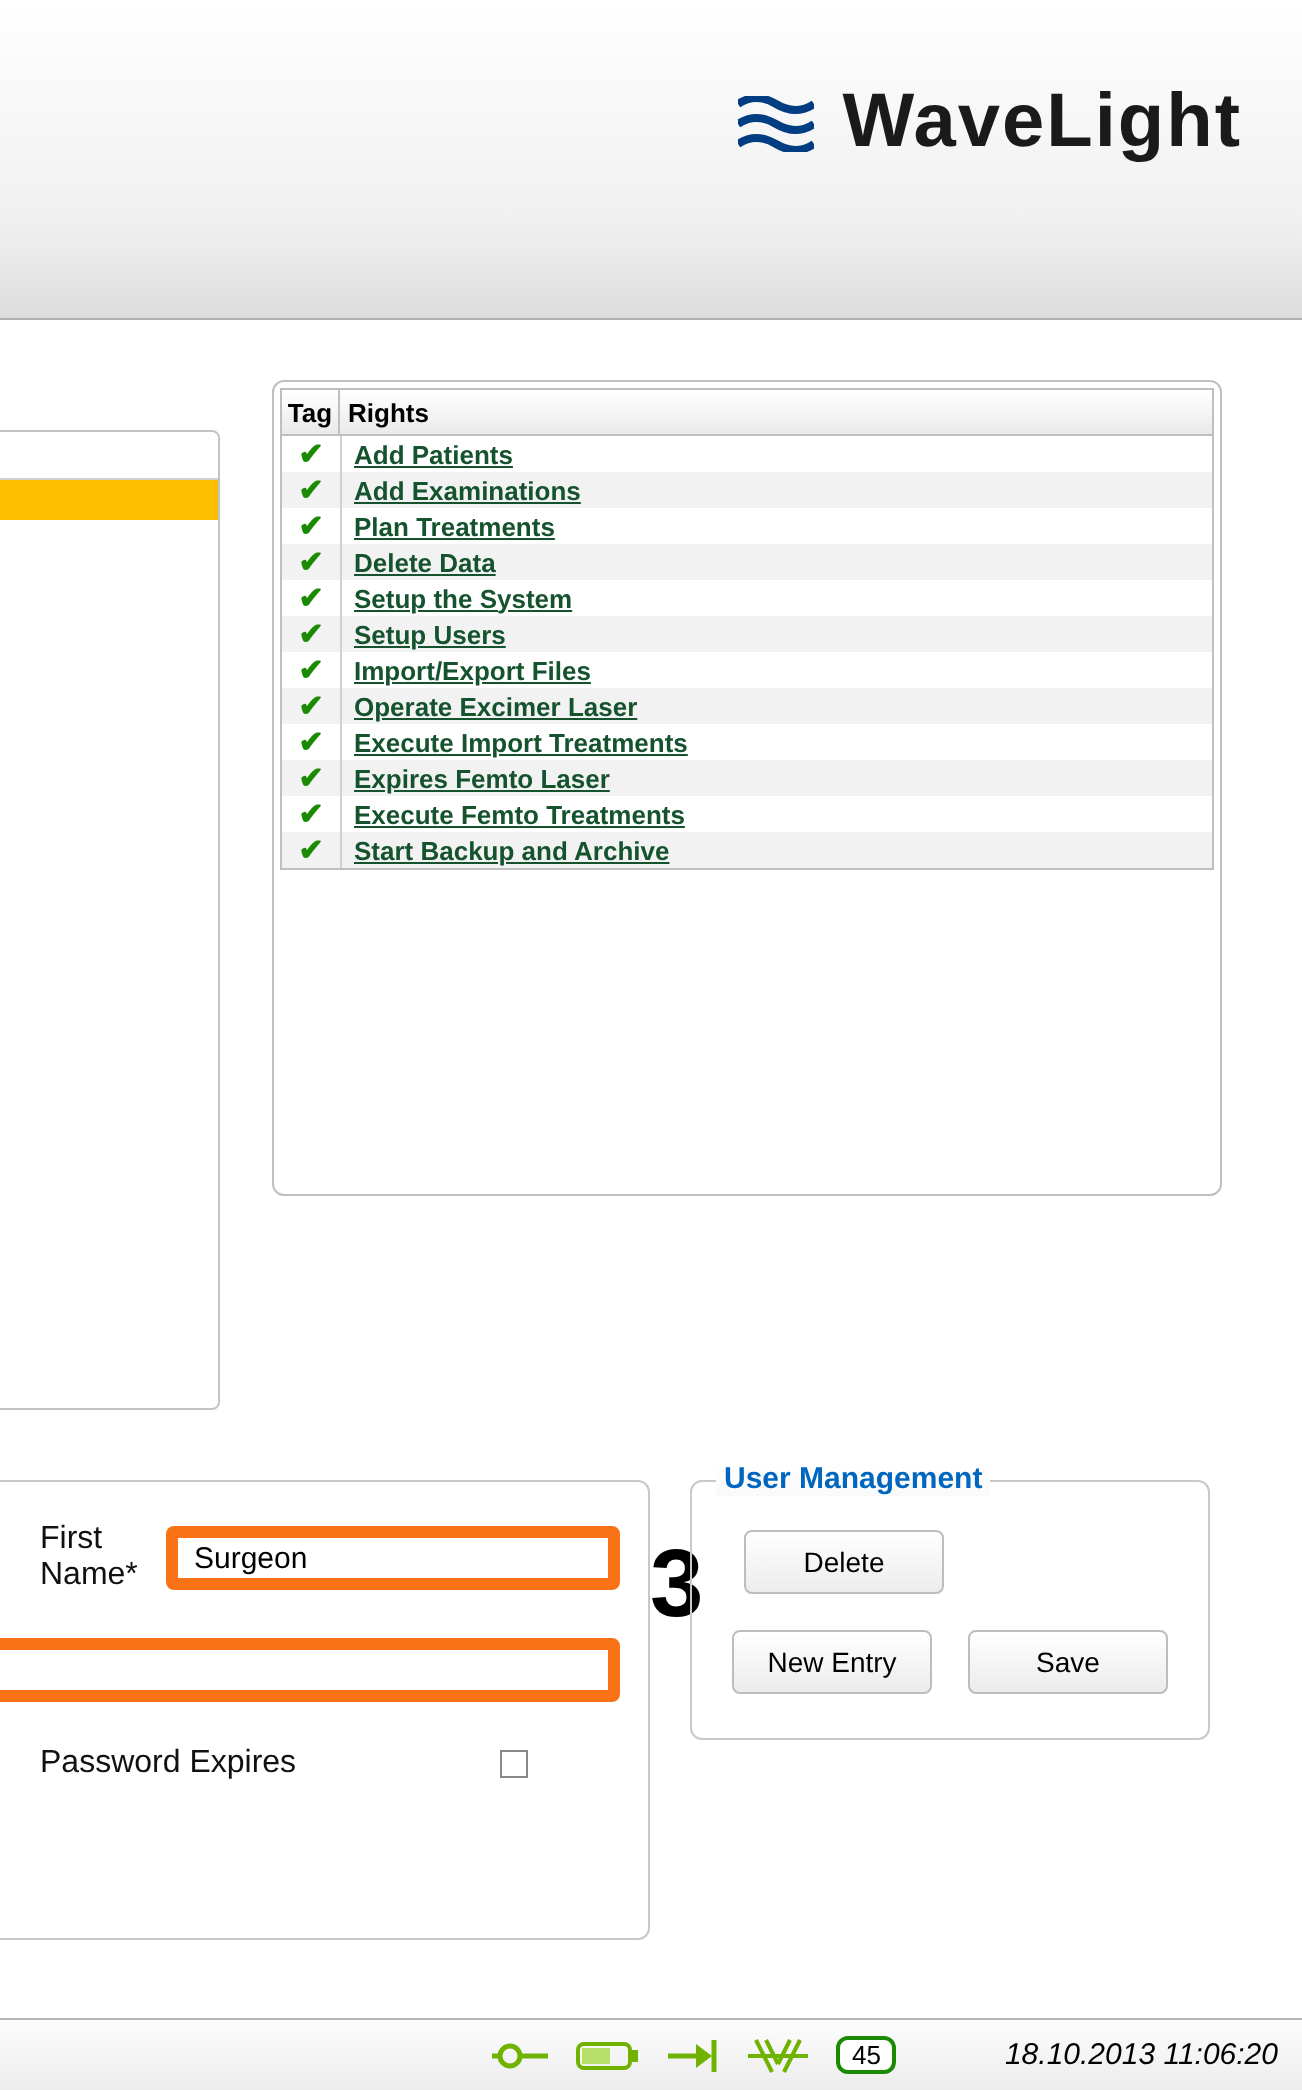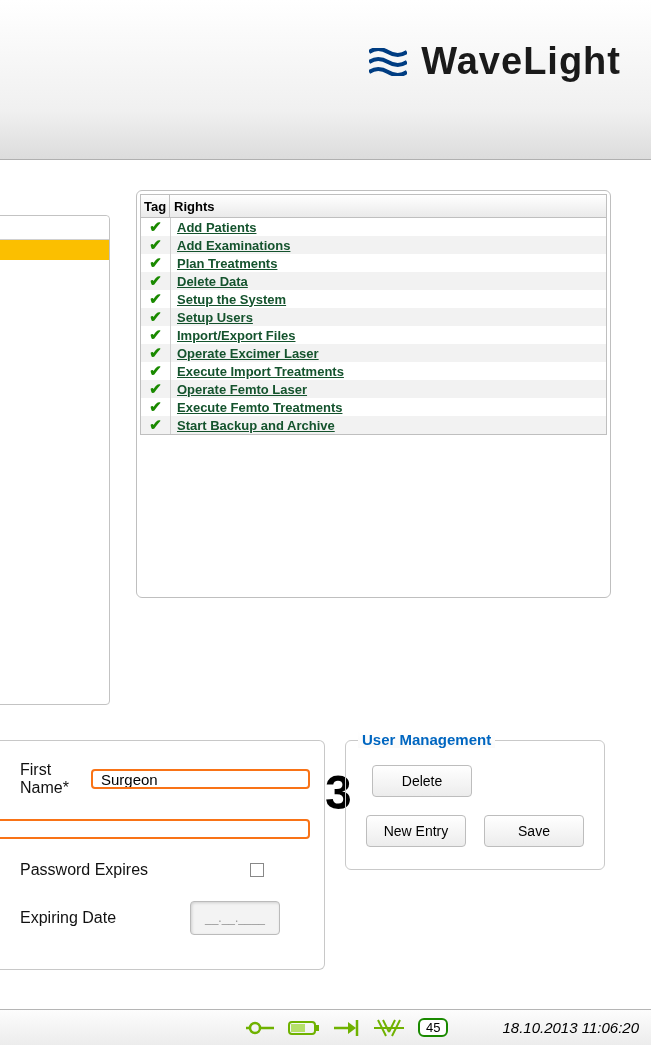--- a/index.html
+++ b/index.html
@@ -48,21 +48,21 @@
   .rt-row .cell-right { flex:1; padding-left:6px; display:flex; align-items:center; font-weight:bold; color:#14532d;text-decoration:underline; }
 
   
   .form-panel {
     position:absolute; top:740px; left:-10px; width:335px; height:230px;
     border:1px solid #c8c8c8; border-radius:6px; padding:20px 14px 10px 30px; background:#fff;
     border-left:none; border-top-left-radius:0; border-bottom-left-radius:0;
   }
   .form-row { display:flex; align-items:center; margin-bottom:22px; }
   .form-label { font-size:16px; color:#111; width:110px; }
-  .txt { flex:1; height:20px; border:2px solid #f97316; border-radius:4px; padding:0 8px; font-size:15px; background:#fff; }
+  .txt { flex:1; height:32px; border:6px solid #f97316; border-radius:4px; padding:0 8px; font-size:15px; background:#fff; }
   .txt-wide { width:300px; }
   .chk { width:14px; height:14px; border:1px solid #888; background:#fff; margin-left:70px; }
   .date-field { width:90px; height:34px; border:1px solid #bbb; border-radius:4px; background:#f3f3f3; box-shadow:inset 1px 1px 3px rgba(0,0,0,.15); font-size:12px; text-align:center; color:#999; display:flex; align-items:center; justify-content:center; margin-left:60px;}
 
   .big-3 { position:absolute; top:765px; left:325px; font-size:48px; font-weight:bold; color:#000; }
 
   .usermgmt {
     position:absolute; top:740px; left:345px; width:260px; height:130px;
     border:1px solid #c9c9c9; border-radius:6px; padding:24px 12px 12px 12px;
   }
@@ -147,21 +147,21 @@
         <div class="rt-row alt">
           <div class="cell-tag">✔</div>
           <div class="cell-right">Operate Excimer Laser</div>
         </div>
         <div class="rt-row">
           <div class="cell-tag">✔</div>
           <div class="cell-right">Execute Import Treatments</div>
         </div>
         <div class="rt-row alt">
           <div class="cell-tag">✔</div>
-          <div class="cell-right">Operate Femto Laser</div>
+          <div class="cell-right">Expires Femto Laser</div>
         </div>
         <div class="rt-row">
           <div class="cell-tag">✔</div>
           <div class="cell-right">Execute Femto Treatments</div>
         </div>
         <div class="rt-row alt">
           <div class="cell-tag">✔</div>
           <div class="cell-right">Start Backup and Archive</div>
         </div>
       </div>
@@ -172,24 +172,20 @@
   <div class="form-row">
     <span class="form-label">First Name*</span>
     <input class="txt" type="text" value="Surgeon" style="">
   </div>
   <div class="form-row">
     <input class="txt txt-wide" type="text" style="margin-left: -30px;">
   </div>
   <div class="form-row">
     <span class="form-label" style="width:160px;">Password Expires</span>
     <span class="chk"></span>
-  </div>
-  <div class="form-row" style="margin-bottom:0;">
-    <span class="form-label" style="width:110px;">Expiring Date</span>
-    <span class="date-field">__.__.____</span>
   </div>
 </div>
 
 <div class="big-3">3</div>
 
 <div class="usermgmt">
   <span class="usermgmt-title">User Management</span>
   <div class="umg-row" style="justify-content:flex-start; padding-left:14px;">
     <button class="btn">Delete</button>
   </div>

